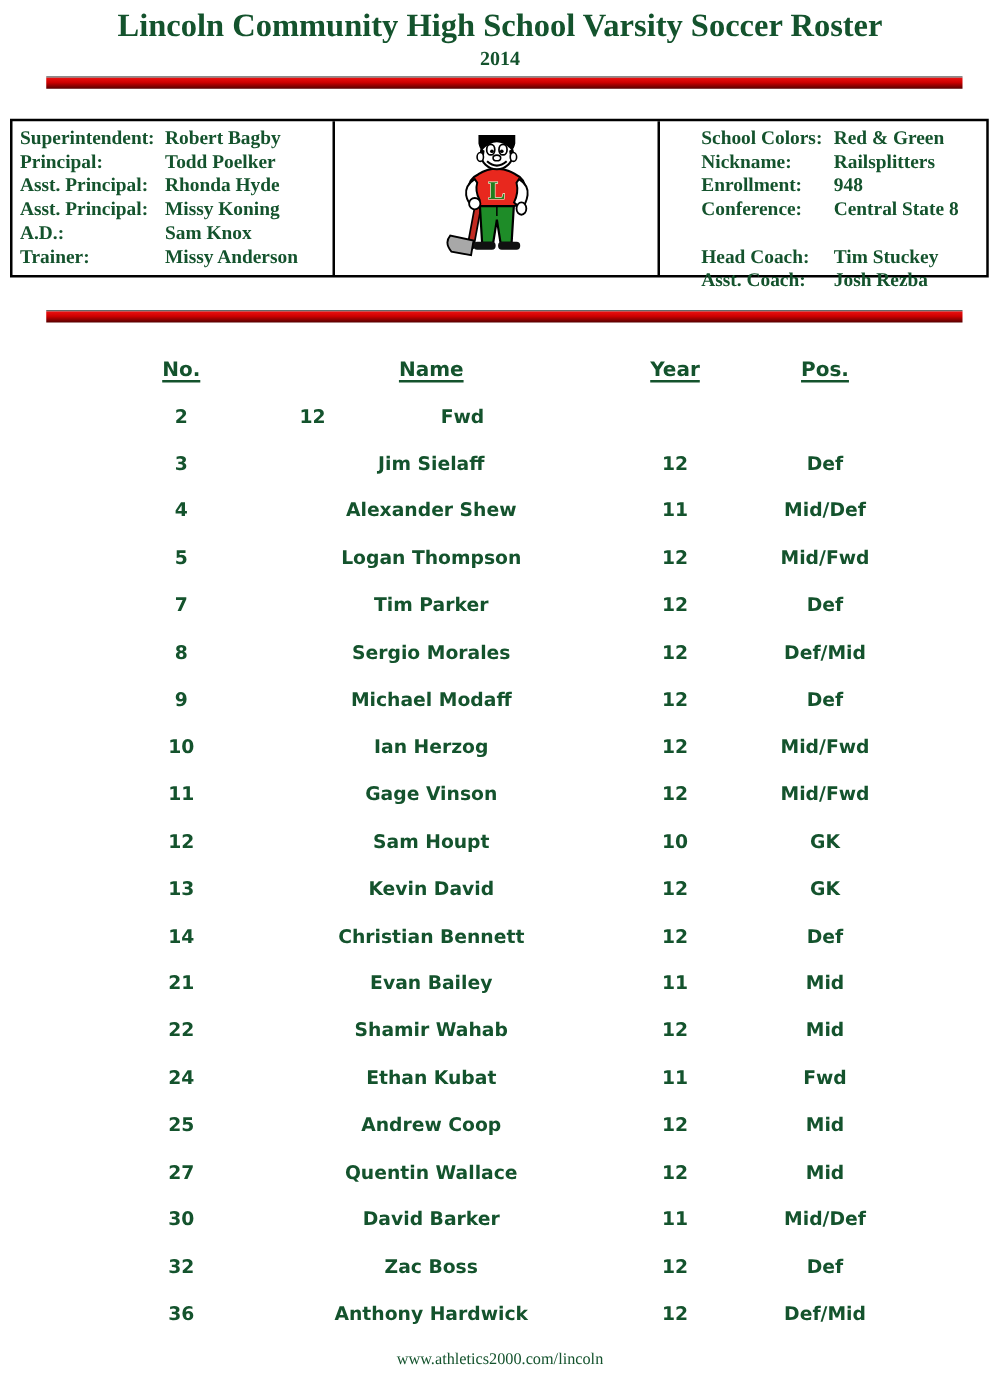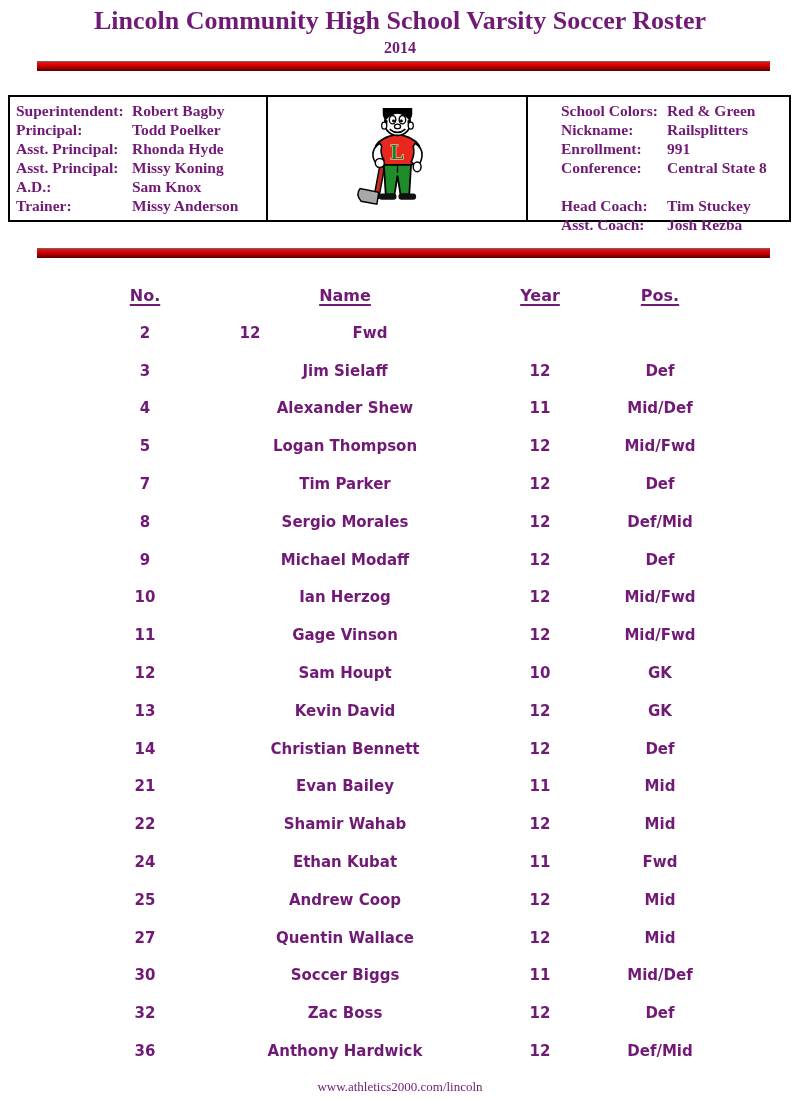--- a/index.html
+++ b/index.html
@@ -1,17 +1,17 @@
 <!DOCTYPE html>
 <html style="--bar-red-top: #ee1111; --bar-red-mid: #cc0000; --bar-red-bottom: #550000; --shirt-red: #e8281e; --pants-green: #1e8c28; --letter-green: #1e7e1e; --axe-handle-red: #c22a22;"><head>
 <meta charset="utf-8">
 <style>
   html,body{margin:0;padding:0;background:#fff;}
   .page{position:relative;width:800px;height:1101px;background:#ffffff;overflow:hidden;
-        font-family:"Liberation Serif",serif;color:#701a75;}
+        font-family:"Liberation Serif",serif;color:#14532d;}
 
   .title{position:absolute;top:6px;left:0;width:100%;text-align:center;
          font-size:26px;font-weight:bold;}
   .subtitle{position:absolute;top:39px;left:0;width:100%;text-align:center;
             font-size:16px;font-weight:bold;}
 
   .red-bar{position:absolute;left:37px;width:733px;height:9px;
            background:linear-gradient(to bottom,
              var(--bar-red-top,#ee1111) 0%,
              var(--bar-red-mid,#cc0000) 45%,
@@ -141,21 +141,21 @@
         <div class="info-row">
           <span class="info-label">School Colors:</span>
           <span class="info-value">Red &amp; Green</span>
         </div>
         <div class="info-row">
           <span class="info-label">Nickname:</span>
           <span class="info-value">Railsplitters</span>
         </div>
         <div class="info-row">
           <span class="info-label">Enrollment:</span>
-          <span class="info-value">991</span>
+          <span class="info-value">948</span>
         </div>
         <div class="info-row">
           <span class="info-label">Conference:</span>
           <span class="info-value">Central State 8</span>
         </div>
         <div class="info-row blank">
           <span class="info-label"></span>
           <span class="info-value"></span>
         </div>
         <div class="info-row">
@@ -275,21 +275,21 @@
           <div class="c c-pos">Mid</div>
         </div>
         <div class="r-row">
           <div class="c c-no">27</div>
           <div class="c c-name">Quentin Wallace</div>
           <div class="c c-year">12</div>
           <div class="c c-pos">Mid</div>
         </div>
         <div class="r-row">
           <div class="c c-no">30</div>
-          <div class="c c-name">Soccer Biggs</div>
+          <div class="c c-name">David Barker</div>
           <div class="c c-year">11</div>
           <div class="c c-pos">Mid/Def</div>
         </div>
         <div class="r-row">
           <div class="c c-no">32</div>
           <div class="c c-name">Zac Boss</div>
           <div class="c c-year">12</div>
           <div class="c c-pos">Def</div>
         </div>
         <div class="r-row">

